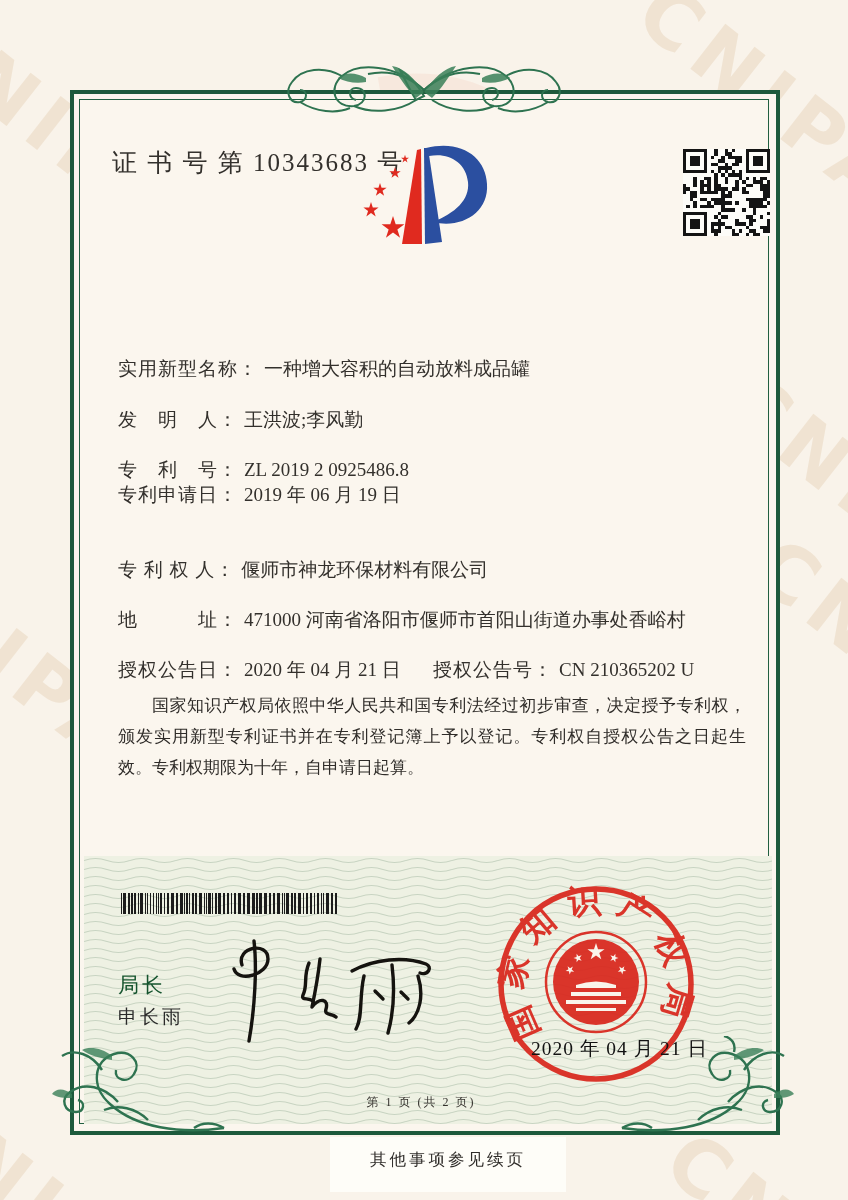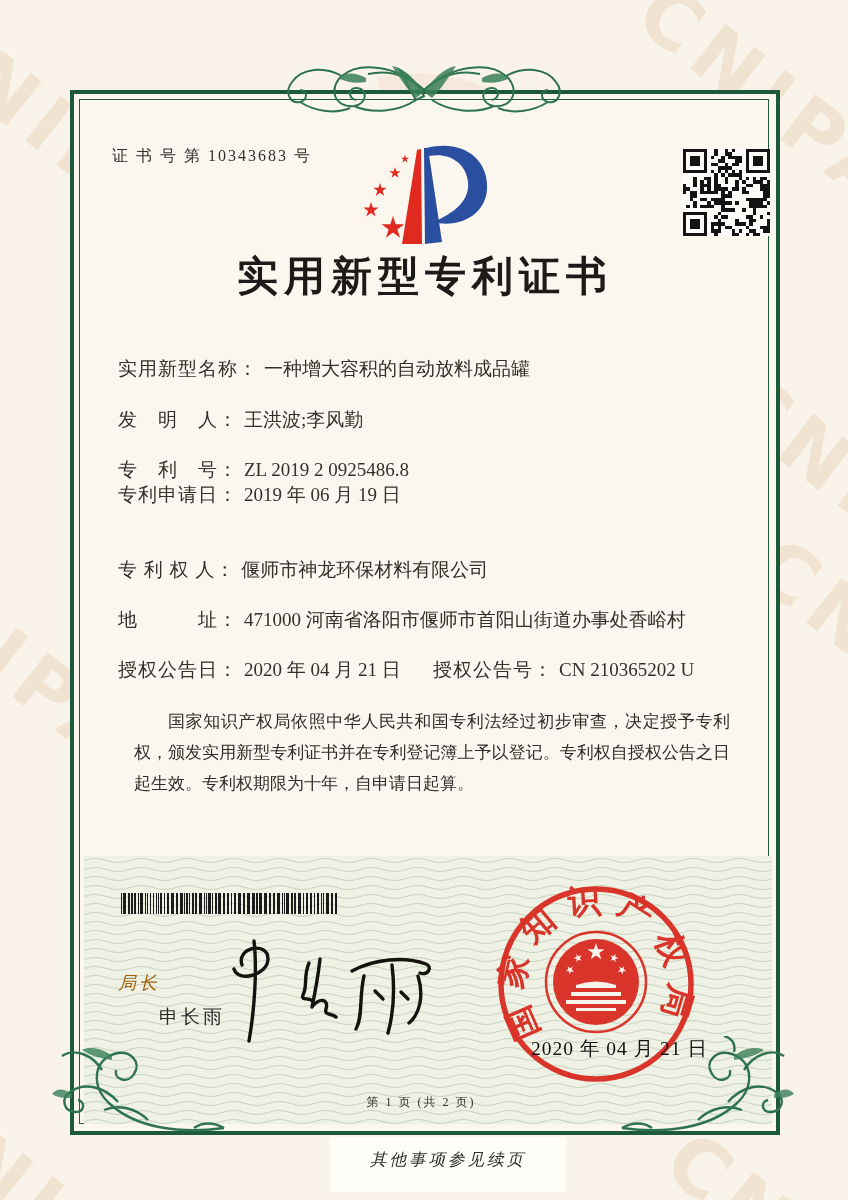--- a/index.html
+++ b/index.html
@@ -30,55 +30,55 @@
     border:4px solid #1d5a3c;
     background:#fbf6ee;
   }
   .frame-inner{
     left:79px;top:99px;width:688px;height:1023px;
     border:1.5px solid #215f40;
   }
   
   .cert-no{
     left:112px;top:146px;
-    font-size:16px;letter-spacing:2px;color:#33302c;
+    font-size:25px;letter-spacing:2px;color:#33302c;
   }
   
   .title{
     left:70px;top:249px;width:710px;
     text-align:center;
     font-size:41px;font-weight:bold;letter-spacing:6px;color:#1d1b19;
   }
   
   .row{position:absolute;left:118px;font-size:19px;white-space:nowrap;color:#33302c;}
   .row .lbl{letter-spacing:1px;}
   .row .val{margin-left:6px;}
   .pair2{position:absolute;left:315px;top:0;white-space:nowrap;}
   
   .paras{
     left:118px;top:690px;width:628px;
     font-size:17px;line-height:31px;text-align:justify;color:#2f2c29;
   }
-  .paras p{margin:16px;text-indent:2em;}
-  
-  .sig-title{left:118px;top:971px;font-size:18px;letter-spacing:3px;color:#a16207;font-style:italic;}
-  .sig-name{left:118px;top:1004px;font-size:19px;letter-spacing:3px;color:#2a2a2a;margin-left:41px;}
+  .paras p{margin:0;text-indent:2em;}
+  
+  .sig-title{left:118px;top:971px;font-size:21px;letter-spacing:3px;color:#14532d;}
+  .sig-name{left:118px;top:1004px;font-size:19px;letter-spacing:3px;color:#2a2a2a;}
   
   .seal-date{
     left:531px;top:1035px;font-size:19.5px;letter-spacing:1px;color:#121212;z-index:6;
   }
   
   .page-info{
     left:70px;top:1094px;width:702px;text-align:center;
     font-size:12px;letter-spacing:2px;color:#33302c;z-index:5;
   }
   .note-box{
     left:330px;top:1137px;width:236px;height:55px;
     background:#fefdf8;
-    text-align:center;z-index:3;font-style:italic;
+    text-align:center;z-index:3;
   }
   .note-box span{
     display:inline-block;margin-top:12px;
     font-size:16.5px;letter-spacing:3px;color:#2f2c29;
   }
   .z1{z-index:1}.z2{z-index:2}.z3{z-index:3}.z4{z-index:4}
 </style>
 </head>
 <body>
 
@@ -396,21 +396,20 @@
       <rect x="1" y="1" width="5" height="5" fill="#fdfcf8"></rect>
       <rect x="2" y="2" width="3" height="3" fill="#141414"></rect>
       <rect x="18" y="0" width="7" height="7" fill="#141414"></rect>
       <rect x="19" y="1" width="5" height="5" fill="#fdfcf8"></rect>
       <rect x="20" y="2" width="3" height="3" fill="#141414"></rect>
       <rect x="0" y="18" width="7" height="7" fill="#141414"></rect>
       <rect x="1" y="19" width="5" height="5" fill="#fdfcf8"></rect>
       <rect x="2" y="20" width="3" height="3" fill="#141414"></rect>
     </svg>
 
-  <div class="abs title">实用新型专利证书</div>
 
   <div class="row" style="top:407px;">
     <span class="lbl">发　明　人：</span><span class="val">王洪波;李风勤</span>
   </div>
   <div class="row" style="top:356px;">
     <span class="lbl">实用新型名称：</span><span class="val">一种增大容积的自动放料成品罐</span>
   </div>
   <div class="row" style="top:457px;">
     <span class="lbl">专　利　号：</span><span class="val">ZL 2019 2 0925486.8</span>
   </div>

